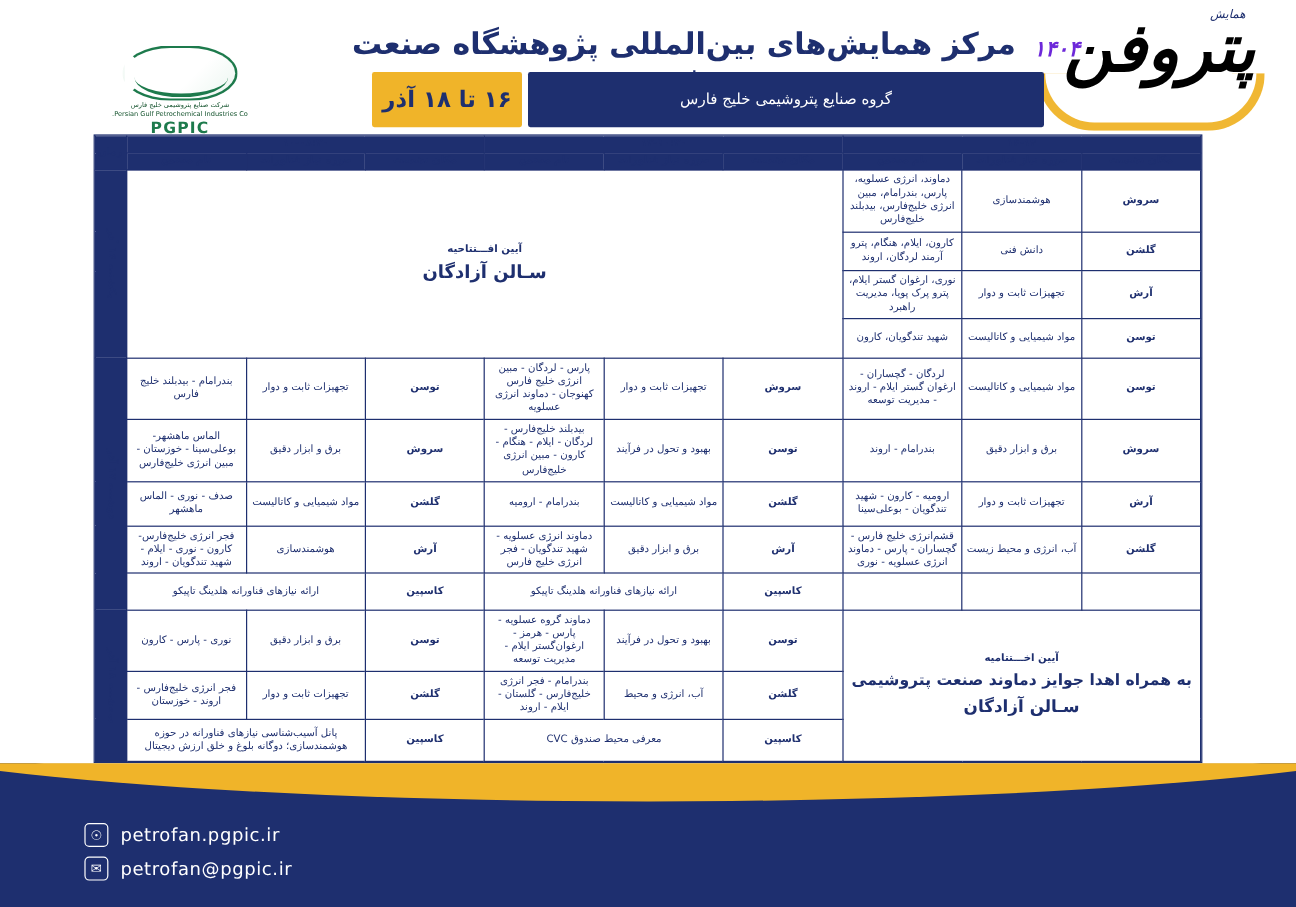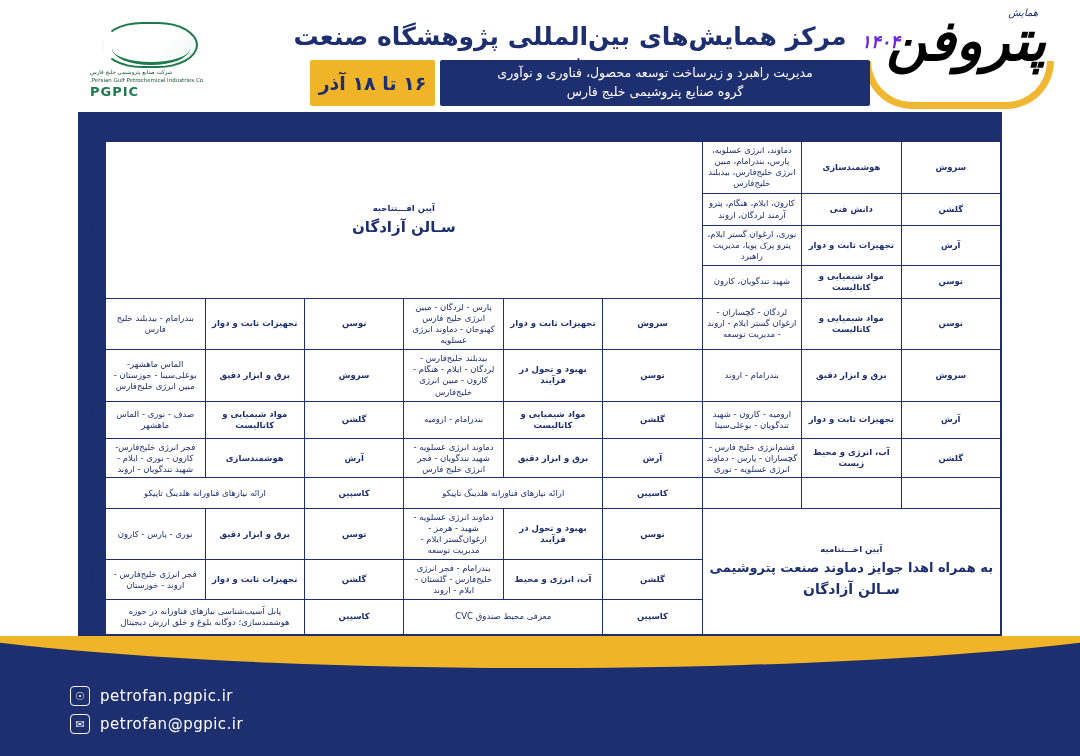--- a/index.html
+++ b/index.html
@@ -9,22 +9,22 @@
     background:#ffffff;
     font-family:"DejaVu Sans", sans-serif;
     overflow:hidden;
   }
   
   .header {
     position:absolute; left:0; top:0; width:1080px; height:112px;
     background:#ffffff;
   }
   .logo-block {
-    position:absolute; right:auto; left:90px; top:22px;
-    width:120px; height:70px; text-align:left;
+    position:absolute; right:auto; left:90px; top:38px;
+    width:120px; height:70px; text-align:center;
   }
   .logo-swoosh {
     width:96px; height:46px; margin:0 auto;
     border:2px solid #1d7a4c; border-radius:50%/60%;
     border-left-color:transparent; border-top-color:#1d7a4c;
     position:relative; overflow:hidden;
     background:linear-gradient(135deg,#ffffff 60%,#eaf5ef 100%);
   }
   .logo-swoosh:after{
     content:""; position:absolute; left:8px; top:8px; width:78px; height:30px;
@@ -92,21 +92,21 @@
   .hdr-time { font-size:11px; }
   .hdr-slot { font-size:11px; }
   .col-day { width:26px; background:#1e2f6f; color:#fff; }
   .day-cell {
     background:#1e2f6f; color:#ffffff; font-size:11px; font-weight:bold;
     writing-mode:vertical-rl; text-orientation:mixed; white-space:nowrap;
   }
   .c-venue { width:42px; font-weight:bold; font-size:10px; }
   .c-need  { width:56px; font-size:7.5px; }
   .c-name  { font-size:8.5px; }
-  .need-yellow { color:#d79a0b; font-weight:bold; }
+  .need-yellow { color:#d79a0b; font-weight:normal; }
   .open-cell {
     font-size:24px; font-weight:bold; color:#1e2f6f; line-height:1.5;
   }
   .open-cell small { display:block; font-size:15px; font-weight:bold; margin-top:4px; }
   .close-cell { font-size:23px; font-weight:bold; color:#1e2f6f; line-height:1.45; }
   .close-cell .l2 { font-size:13px; display:block; margin-top:5px; }
   .close-cell .l3 { font-size:14px; display:block; margin-top:3px; }
   
   .footer {
     position:absolute; left:0; bottom:0; width:1080px; height:120px;
@@ -142,21 +142,20 @@
   <div class="brand">
     <div class="brand-arc"></div>
     <div class="brand-hamayesh">همایش</div>
     <div class="brand-petro">پتروفن</div>
     <div class="brand-year">۱۴۰۴</div>
   </div>
 
   <div class="title-main">مرکز همایش‌های بین‌المللی پژوهشگاه صنعت نفت</div>
 
   <div class="subtitle-bar">
-    <div>مدیریت راهبرد و زیرساخت توسعه محصول، فناوری و نوآوری</div>
     <div>گروه صنایع پتروشیمی خلیج فارس</div>
   </div>
 
   <div class="date-badge">۱۶ تا ۱۸ آذر</div>
 
   <div class="logo-block">
     <div class="logo-swoosh"></div>
     <div class="logo-co">شرکت صنایع پتروشیمی خلیج فارس</div>
     <div class="logo-co">Persian Gulf Petrochemical Industries Co.</div>
     <div class="logo-pgpic">PGPIC</div>
@@ -268,21 +267,21 @@
     </tr>
 
     <tr style="height:34px;">
       <td colspan="3" rowspan="3" class="close-cell">
         <span>آیین اخـــتتامیه</span>
         <span class="l2">به همراه اهدا جوایز دماوند صنعت پتروشیمی</span>
         <span class="l3">سـالن آزادگان</span>
       </td>
       <td class="c-venue">توسن</td>
       <td class="c-need need-yellow">بهبود و تحول در فرآیند</td>
-      <td class="c-name">دماوند انرژی عسلویه - شهید - هرمز - ارغوان‌گستر ایلام - مدیریت توسعه</td>
+      <td class="c-name">دماوند گروه عسلویه - پارس - هرمز - ارغوان‌گستر ایلام - مدیریت توسعه</td>
       <td class="c-venue">توسن</td>
       <td class="c-need need-yellow">برق و ابزار دقیق</td>
       <td class="c-name">نوری - پارس - کارون</td>
       <td rowspan="3" class="day-cell">سه‌شنبه ۱۸ آذر</td>
     </tr>
     <tr style="height:30px;">
       <td class="c-venue">گلشن</td>
       <td class="c-need need-yellow">آب، انرژی و محیط</td>
       <td class="c-name">بندرامام - فجر انرژی خلیج‌فارس - گلستان - ایلام - اروند</td>
       <td class="c-venue">گلشن</td>

